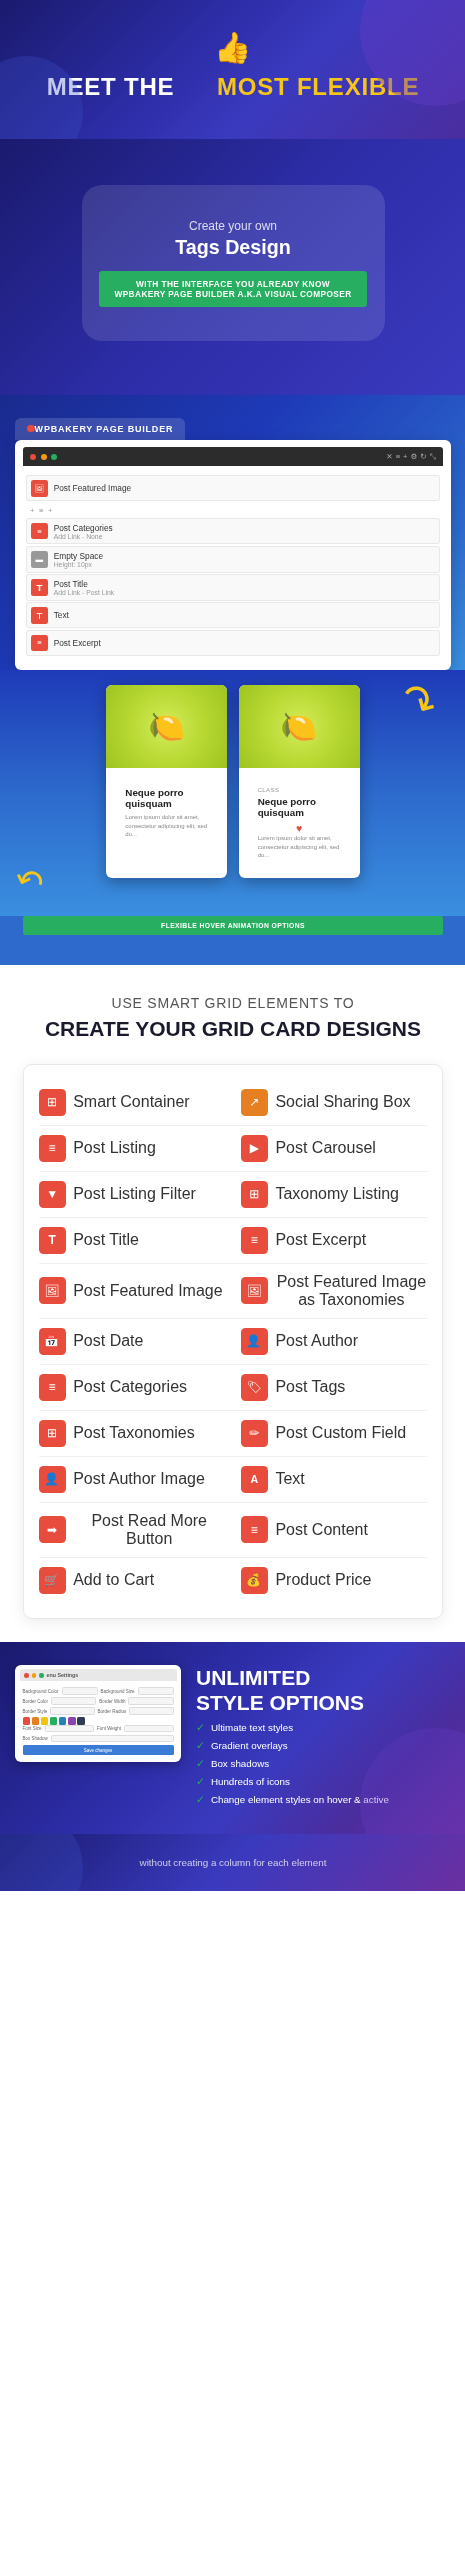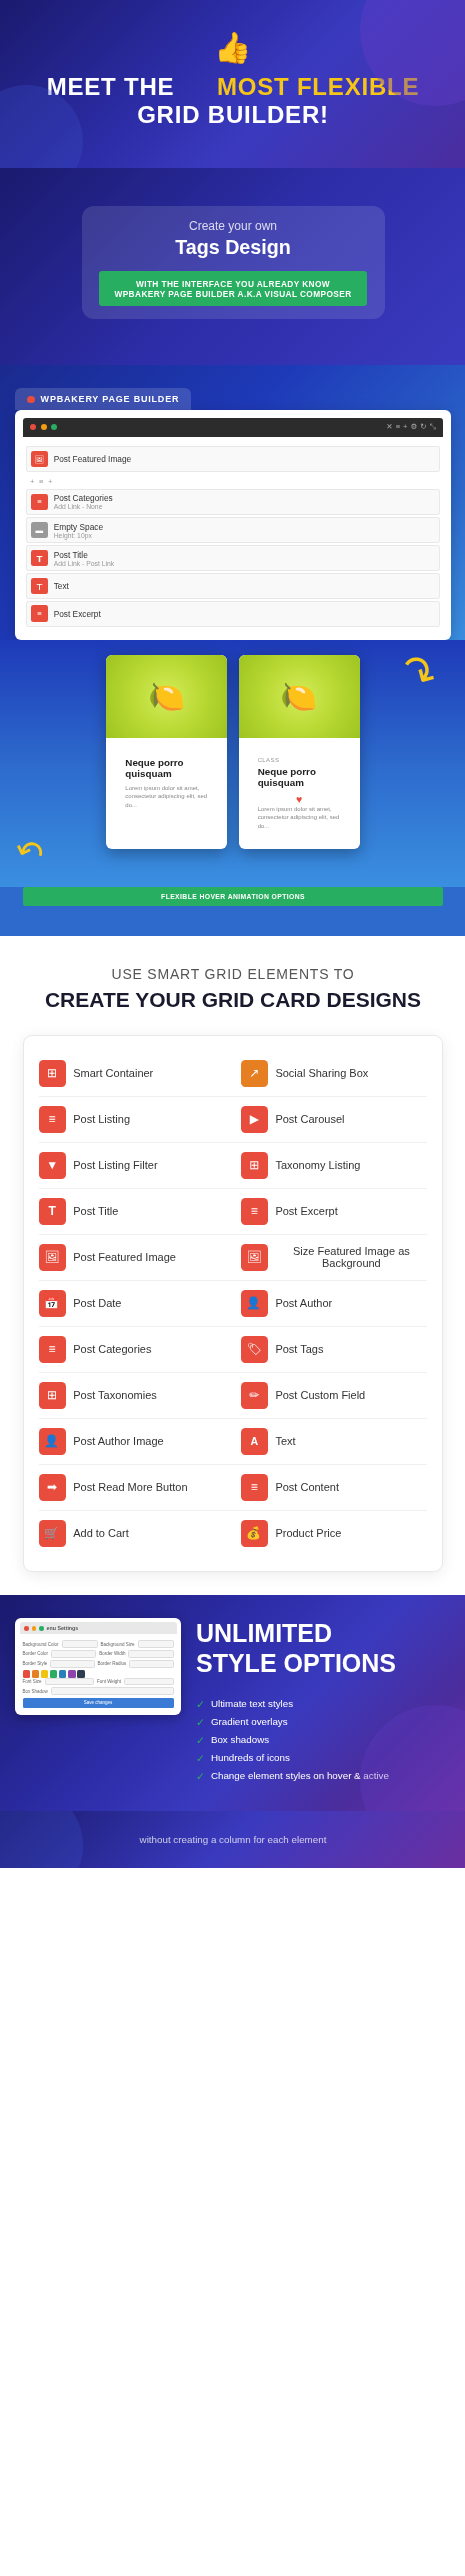--- a/index.html
+++ b/index.html
@@ -54,24 +54,24 @@
 
     
     .card-design-section {
       background: linear-gradient(135deg, #1a1a6e 0%, #2d2da8 50%, #3a3abf 100%);
       padding: 30px 15px 38px;
       text-align: center;
       position: relative;
     }
     .card-design-box {
       background: rgba(255,255,255,0.12);
-      border-radius: 12px;
-      padding: 13px 15px;
+      border-radius: 20px;
+      padding: 34px 15px;
       max-width: 303px;
-      margin: 8px auto;
+      margin: 16px auto;
     }
     .card-design-subtitle {
       color: rgba(255,255,255,0.8);
       font-size: 12px;
       margin-bottom: 3px;
     }
     .card-design-title {
       color: #fff;
       font-size: 19.7px;
       font-weight: 700;
@@ -94,21 +94,20 @@
       background: linear-gradient(135deg, #1a2a8e 0%, #1e3ab8 40%, #2d6acc 80%, #3a8fe0 100%);
       padding: 23px 15px 0;
       position: relative;
     }
     .wpbakery-badge {
       background: rgba(255,255,255,0.15);
       border-radius: 6px 6px 0 0;
       padding: 6px 12px;
       display: inline-flex;
       align-items: center;
-      gap: 6px;
       margin-bottom: 0;
     }
     .wpbakery-badge-dot {
       width: 7.6px; height: 7.6px;
       background: #e74c3c;
       border-radius: 50%;
       display: inline-block;
     }
     .wpbakery-badge-text {
       color: #fff;
@@ -318,21 +317,21 @@
       background: #e74c3c;
       border-radius: 4.5px;
       display: flex; align-items: center; justify-content: center;
       font-size: 12px;
       color: #fff;
       flex-shrink: 0;
     }
     .element-icon.orange { background: #e67e22; }
     .element-icon.red { background: #e74c3c; }
     .element-label {
-      font-size: 11px;
+      font-size: 16px;
       color: #333;
       font-weight: 500;
     }
 
     
     .style-options-section {
       background: linear-gradient(135deg, #1a1a6e 0%, #2d2da8 40%, #3a3abf 60%, #4a2d9e 80%, #6b2fa0 100%);
       padding: 23px 15px;
       display: flex;
       gap: 15px;
@@ -410,26 +409,26 @@
       padding: 2.3px 6px;
       border-radius: 1.5px;
       text-align: center;
       margin-top: 3px;
     }
 
     .style-text-col {
       flex: 1;
     }
     .style-options-title {
-      font-size: 25px;
+      font-size: 21px;
       font-weight: 900;
       color: #fff;
       text-transform: uppercase;
       line-height: 1.2;
-      margin-bottom: 20px;
+      margin-bottom: 6px;
     }
     .style-options-subtitle {
       font-size: 9px;
       font-weight: 700;
       color: #f5c518;
       text-transform: uppercase;
       letter-spacing: 0.4px;
       margin-bottom: 12px;
     }
     .style-checklist {
@@ -477,21 +476,20 @@
       color: rgba(255,255,255,0.75);
     }
   </style>
 </head>
 <body>
 
 <div class="hero-section">
   <div class="hero-thumb-icon">👍</div>
   <div class="hero-title">
     <span>MEET THE</span>&nbsp;<span class="highlight">MOST FLEXIBLE</span><br>
-    <span>GRID BUILDER!</span>
   </div>
 </div>
 
 <div class="card-design-section">
   <div class="card-design-box">
     <div class="card-design-subtitle">Create your own</div>
     <div class="card-design-title">Tags Design</div>
     <div class="card-design-btn">
       <div>WITH THE INTERFACE YOU ALREADY KNOW</div>
       <div>WPBAKERY PAGE BUILDER a.k.a VISUAL COMPOSER</div>
@@ -651,21 +649,21 @@
       </div>
     </div>
 
     <div class="elements-row">
       <div class="element-item">
         <div class="element-icon red">🖼</div>
         <span class="element-label">Post Featured Image</span>
       </div>
       <div class="element-item">
         <div class="element-icon red">🖼</div>
-        <span class="element-label">Size Featured Image as Background</span>
+        <span class="element-label">Post Featured Image as Taxonomies</span>
       </div>
     </div>
 
     <div class="elements-row">
       <div class="element-item">
         <div class="element-icon red">📅</div>
         <span class="element-label">Post Date</span>
       </div>
       <div class="element-item">
         <div class="element-icon red">👤</div>

